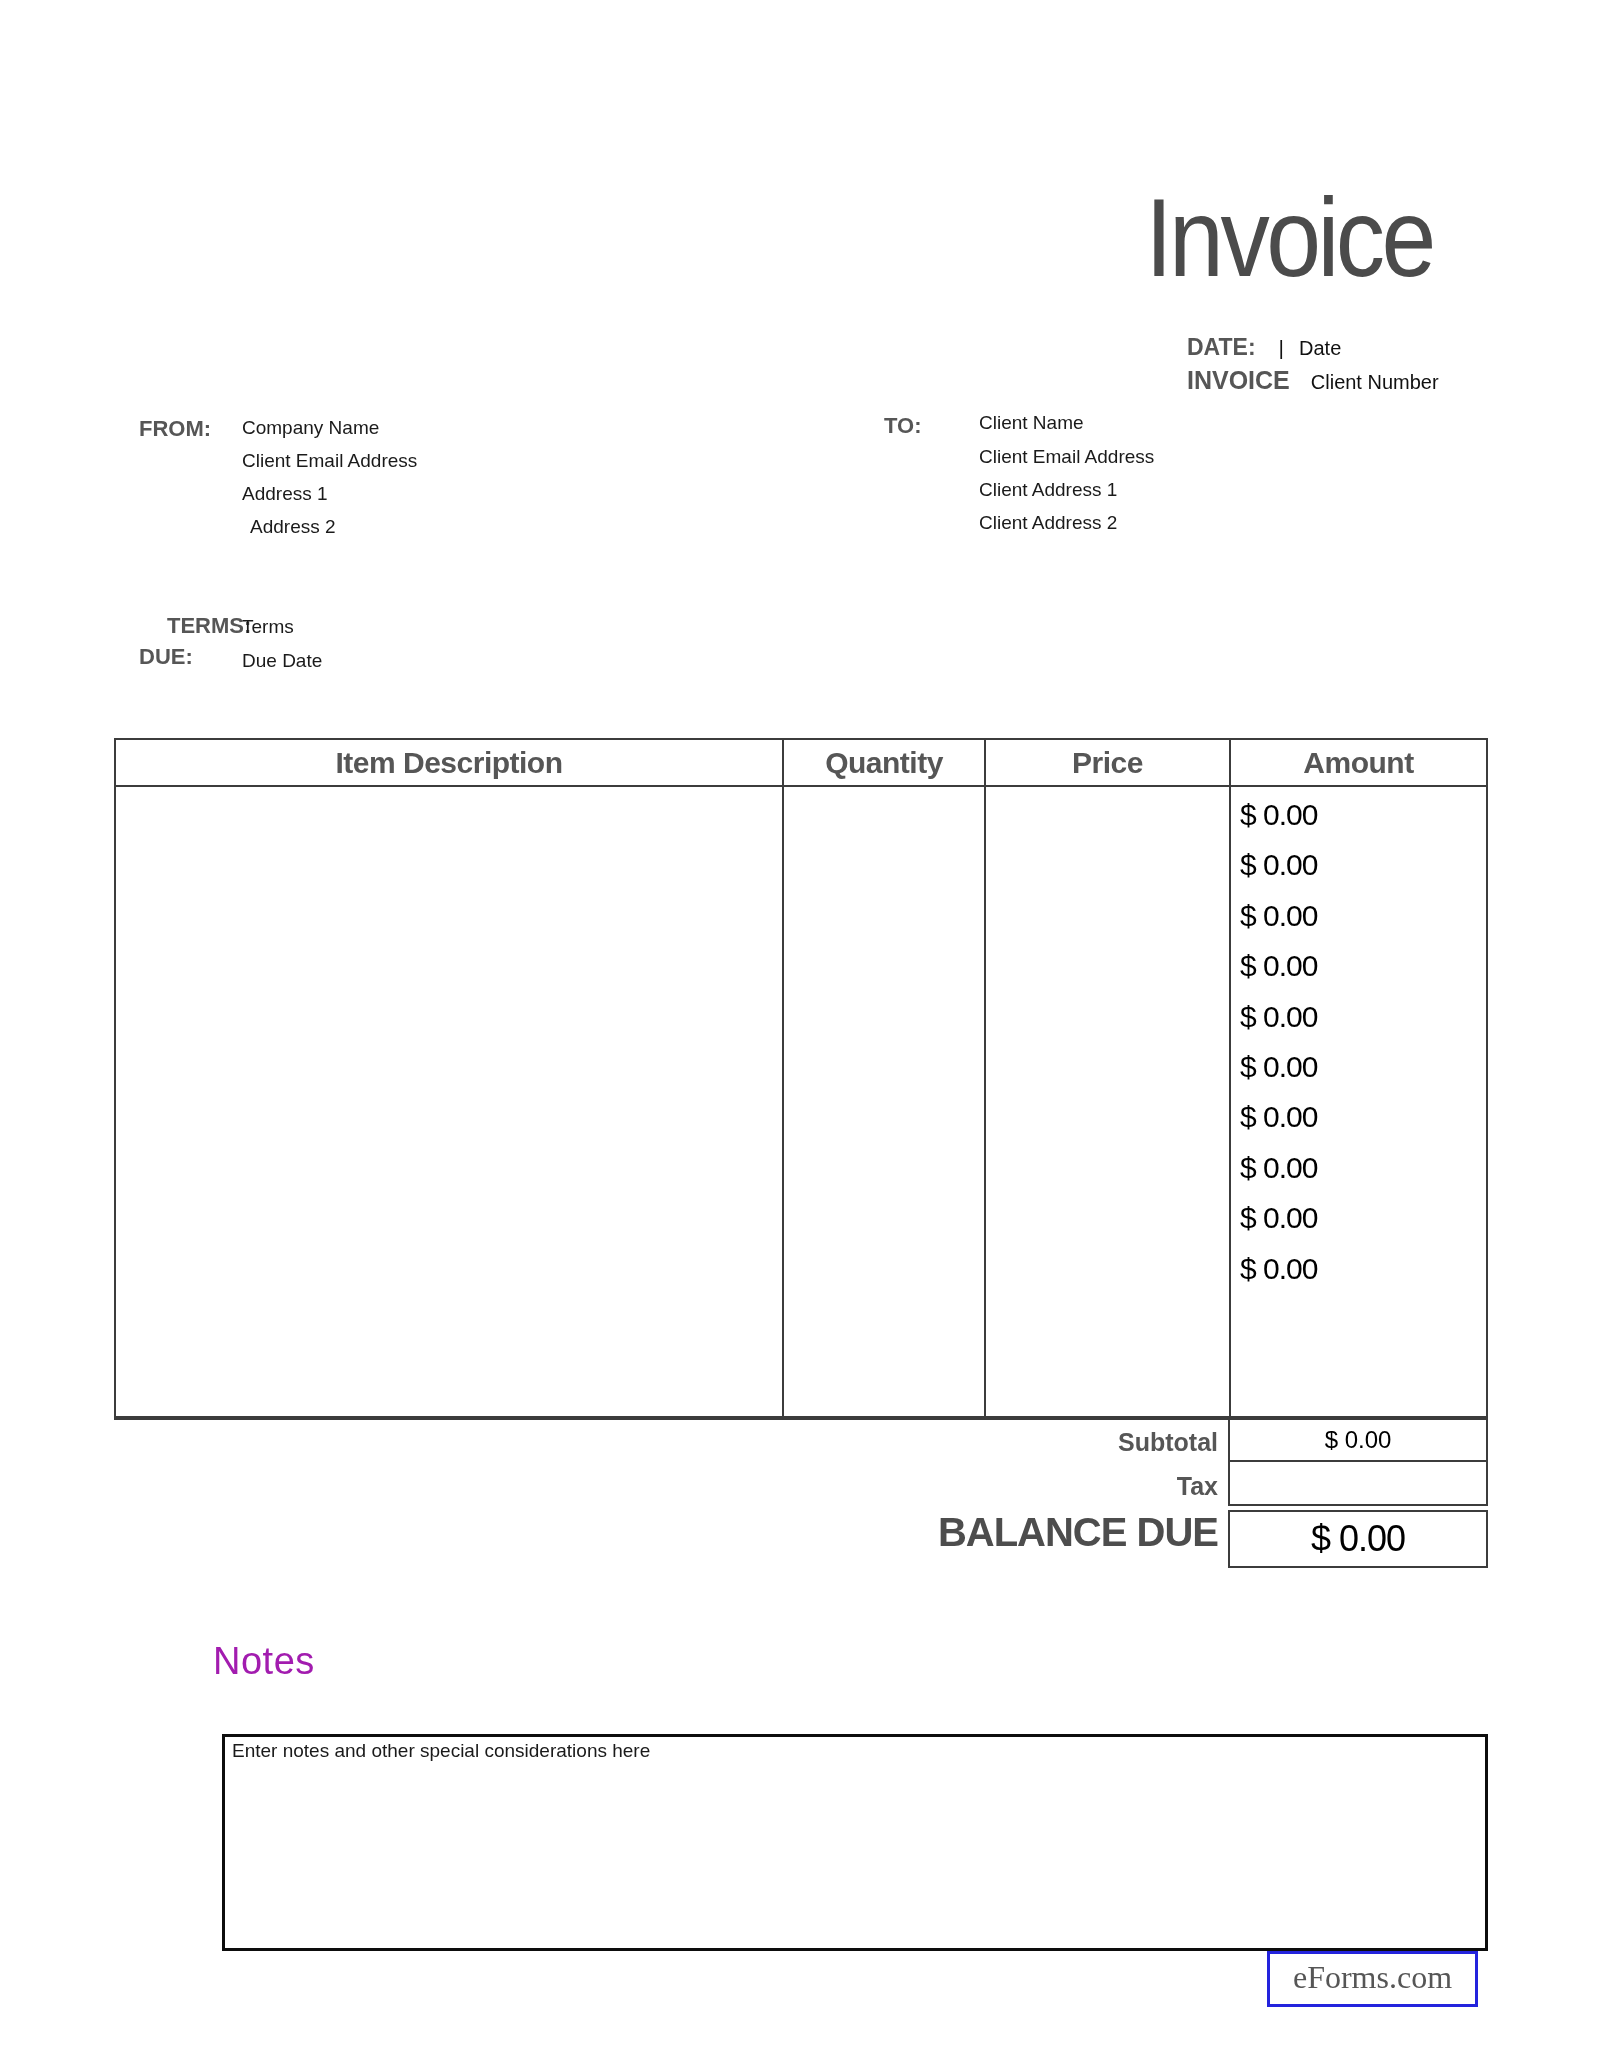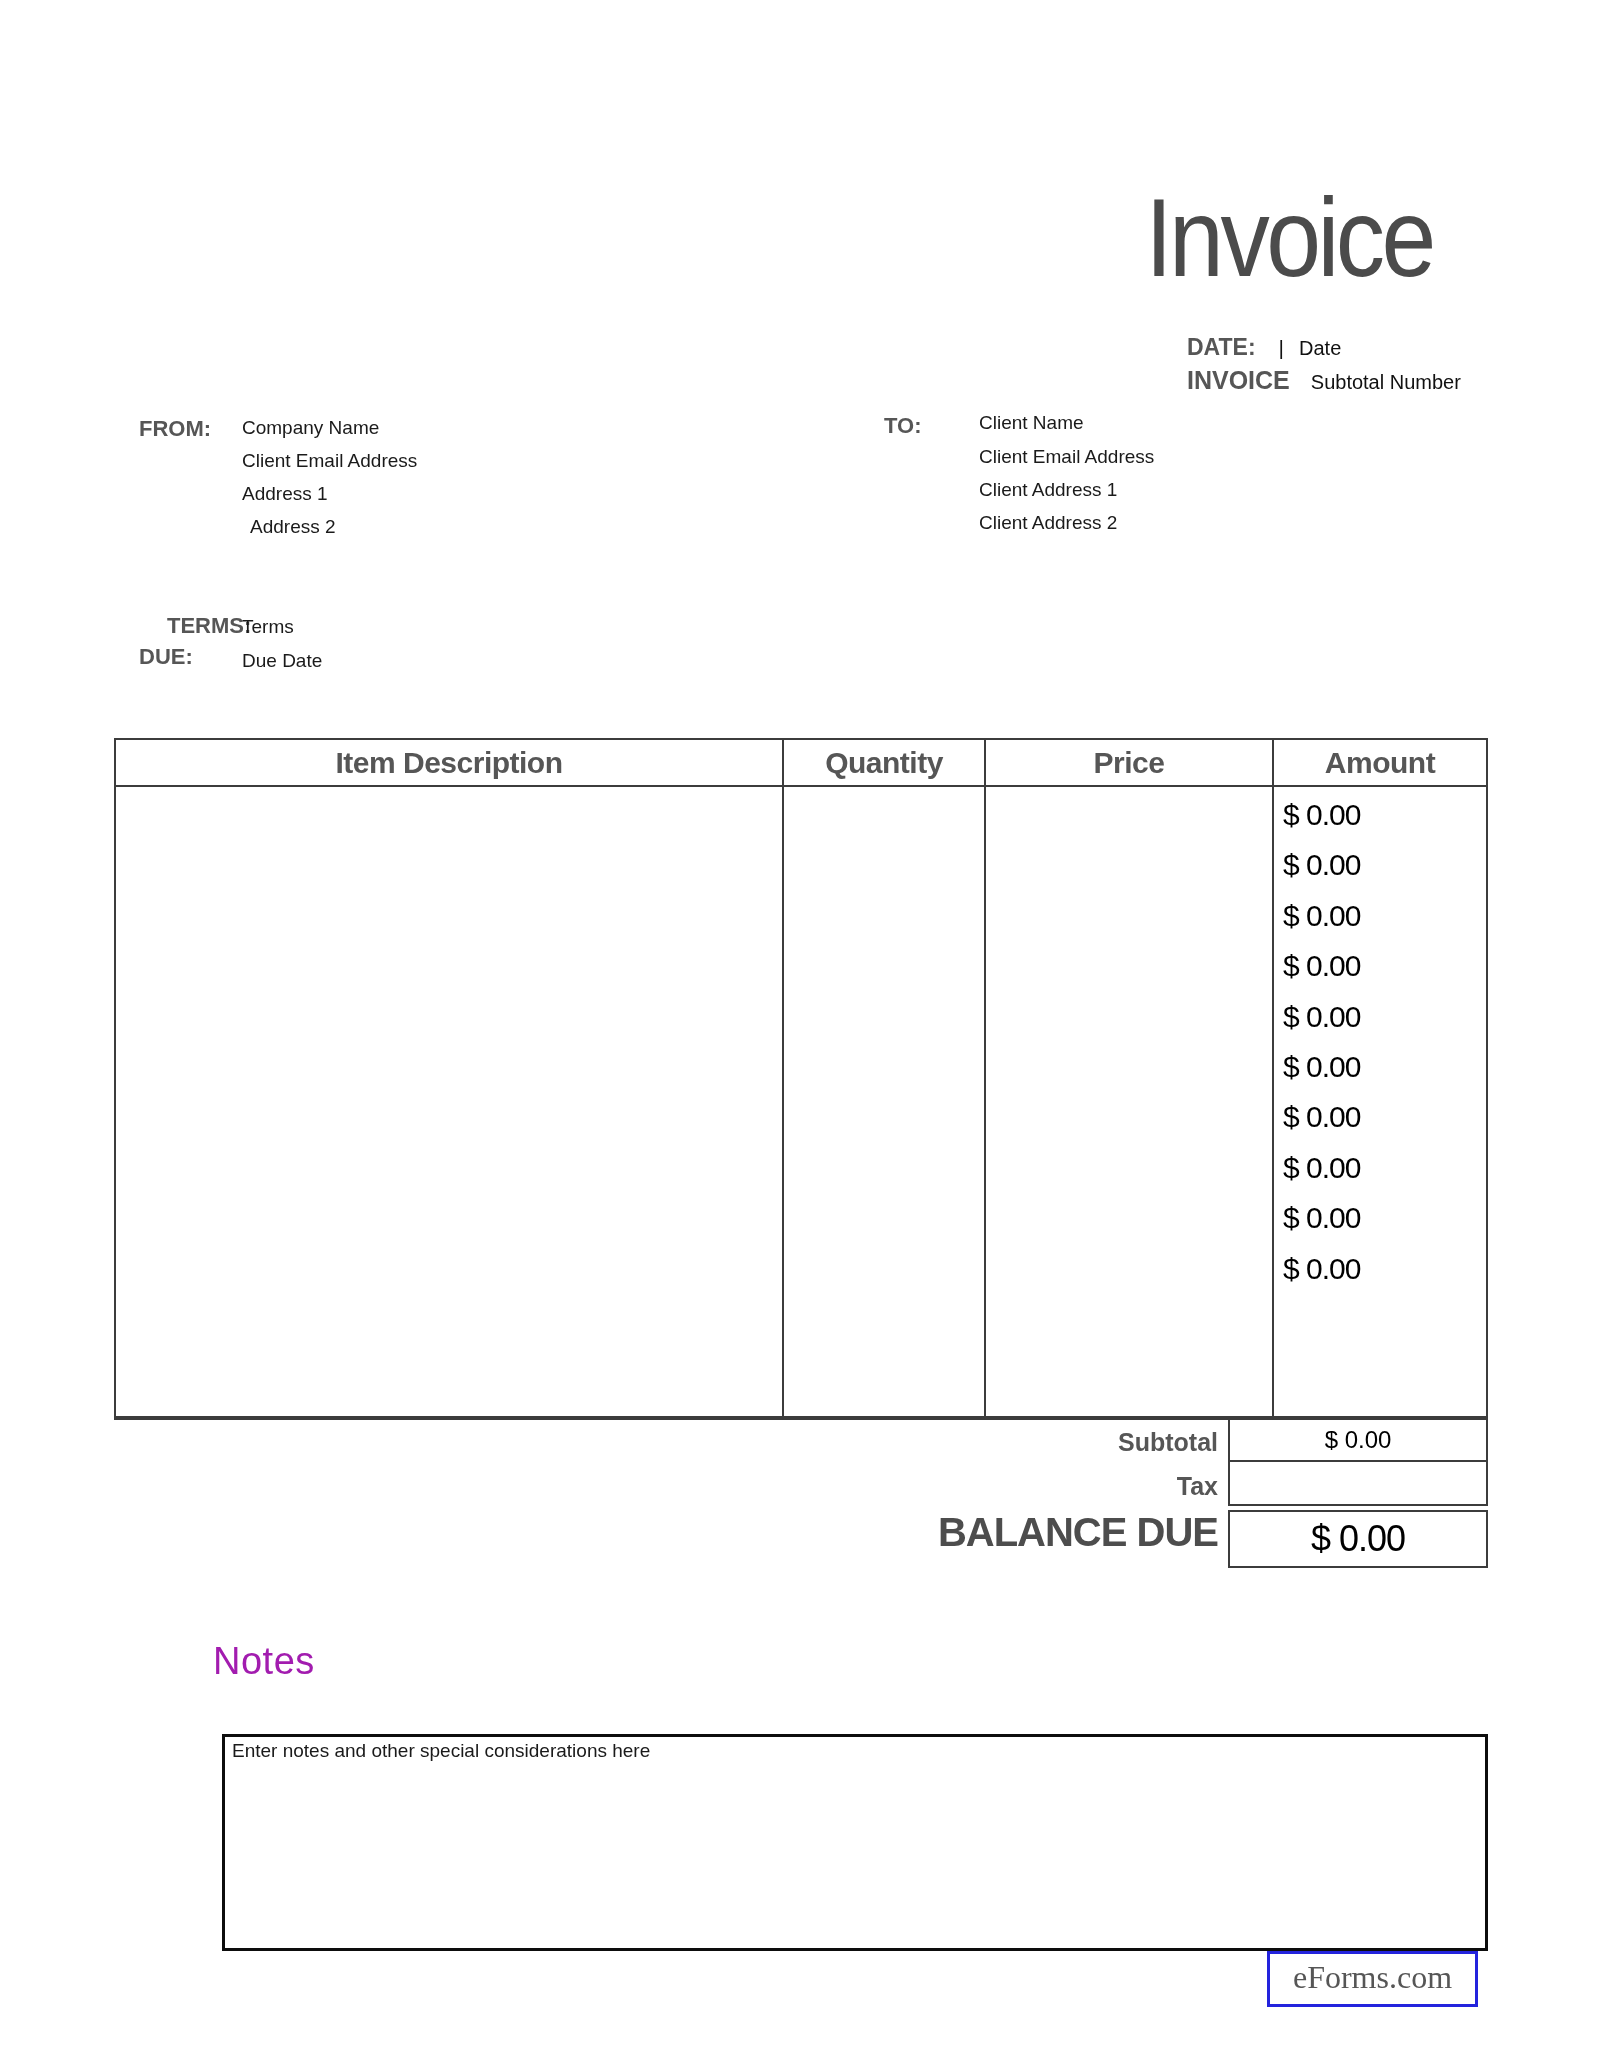--- a/index.html
+++ b/index.html
@@ -37,21 +37,21 @@
   .items {
     position:absolute; left:114px; top:738px; width:1374px; height:682px;
     border:2px solid var(--border-dark,#3c3c3c);
     border-bottom-width:4px;
     display:flex; flex-direction:column;
   }
   .items-head { display:flex; height:47px; border-bottom:2px solid var(--border-dark,#3c3c3c); }
   .items-body { display:flex; flex:1; }
   .col-desc  { width:668px; }
   .col-qty   { width:202px; }
-  .col-price { width:288px; }
+  .col-price { width:245px; }
   .col-amt   { flex:1; }
   .hcell {
     display:flex; align-items:center; justify-content:center;
     font-size:30px; font-weight:bold; letter-spacing:-0.5px;
     color:var(--label-gray,#525252);
   }
   .hcell, .bcell { border-right:2px solid var(--border-dark,#3c3c3c); }
   .hcell:last-child, .bcell:last-child { border-right:none; }
   .amt-list { padding:3px 0 0 9px; }
   .amt-row {
@@ -104,21 +104,21 @@
   <div class="title">Invoice</div>
 
   <div class="meta">
     <div class="meta-row">
       <span class="lbl date-lbl">DATE:</span>
       <span class="cursor">|</span>
       <span class="meta-val">Date</span>
     </div>
     <div class="meta-row">
       <span class="lbl inv-lbl">INVOICE</span>
-      <span class="inv-val">Subtotal Number</span>
+      <span class="inv-val">Client Number</span>
     </div>
   </div>
 
   <div class="blk-lbl" style="left:139px; top:416px;">FROM:</div>
   <div class="fld" style="left:242px; top:417px;">Company Name</div>
   <div class="fld" style="left:242px; top:450px;">Client Email Address</div>
   <div class="fld" style="left:242px; top:483px;">Address 1</div>
   <div class="fld" style="left:250px; top:516px;">Address 2</div>
 
   <div class="blk-lbl" style="left:884px; top:413px;">TO:</div>

